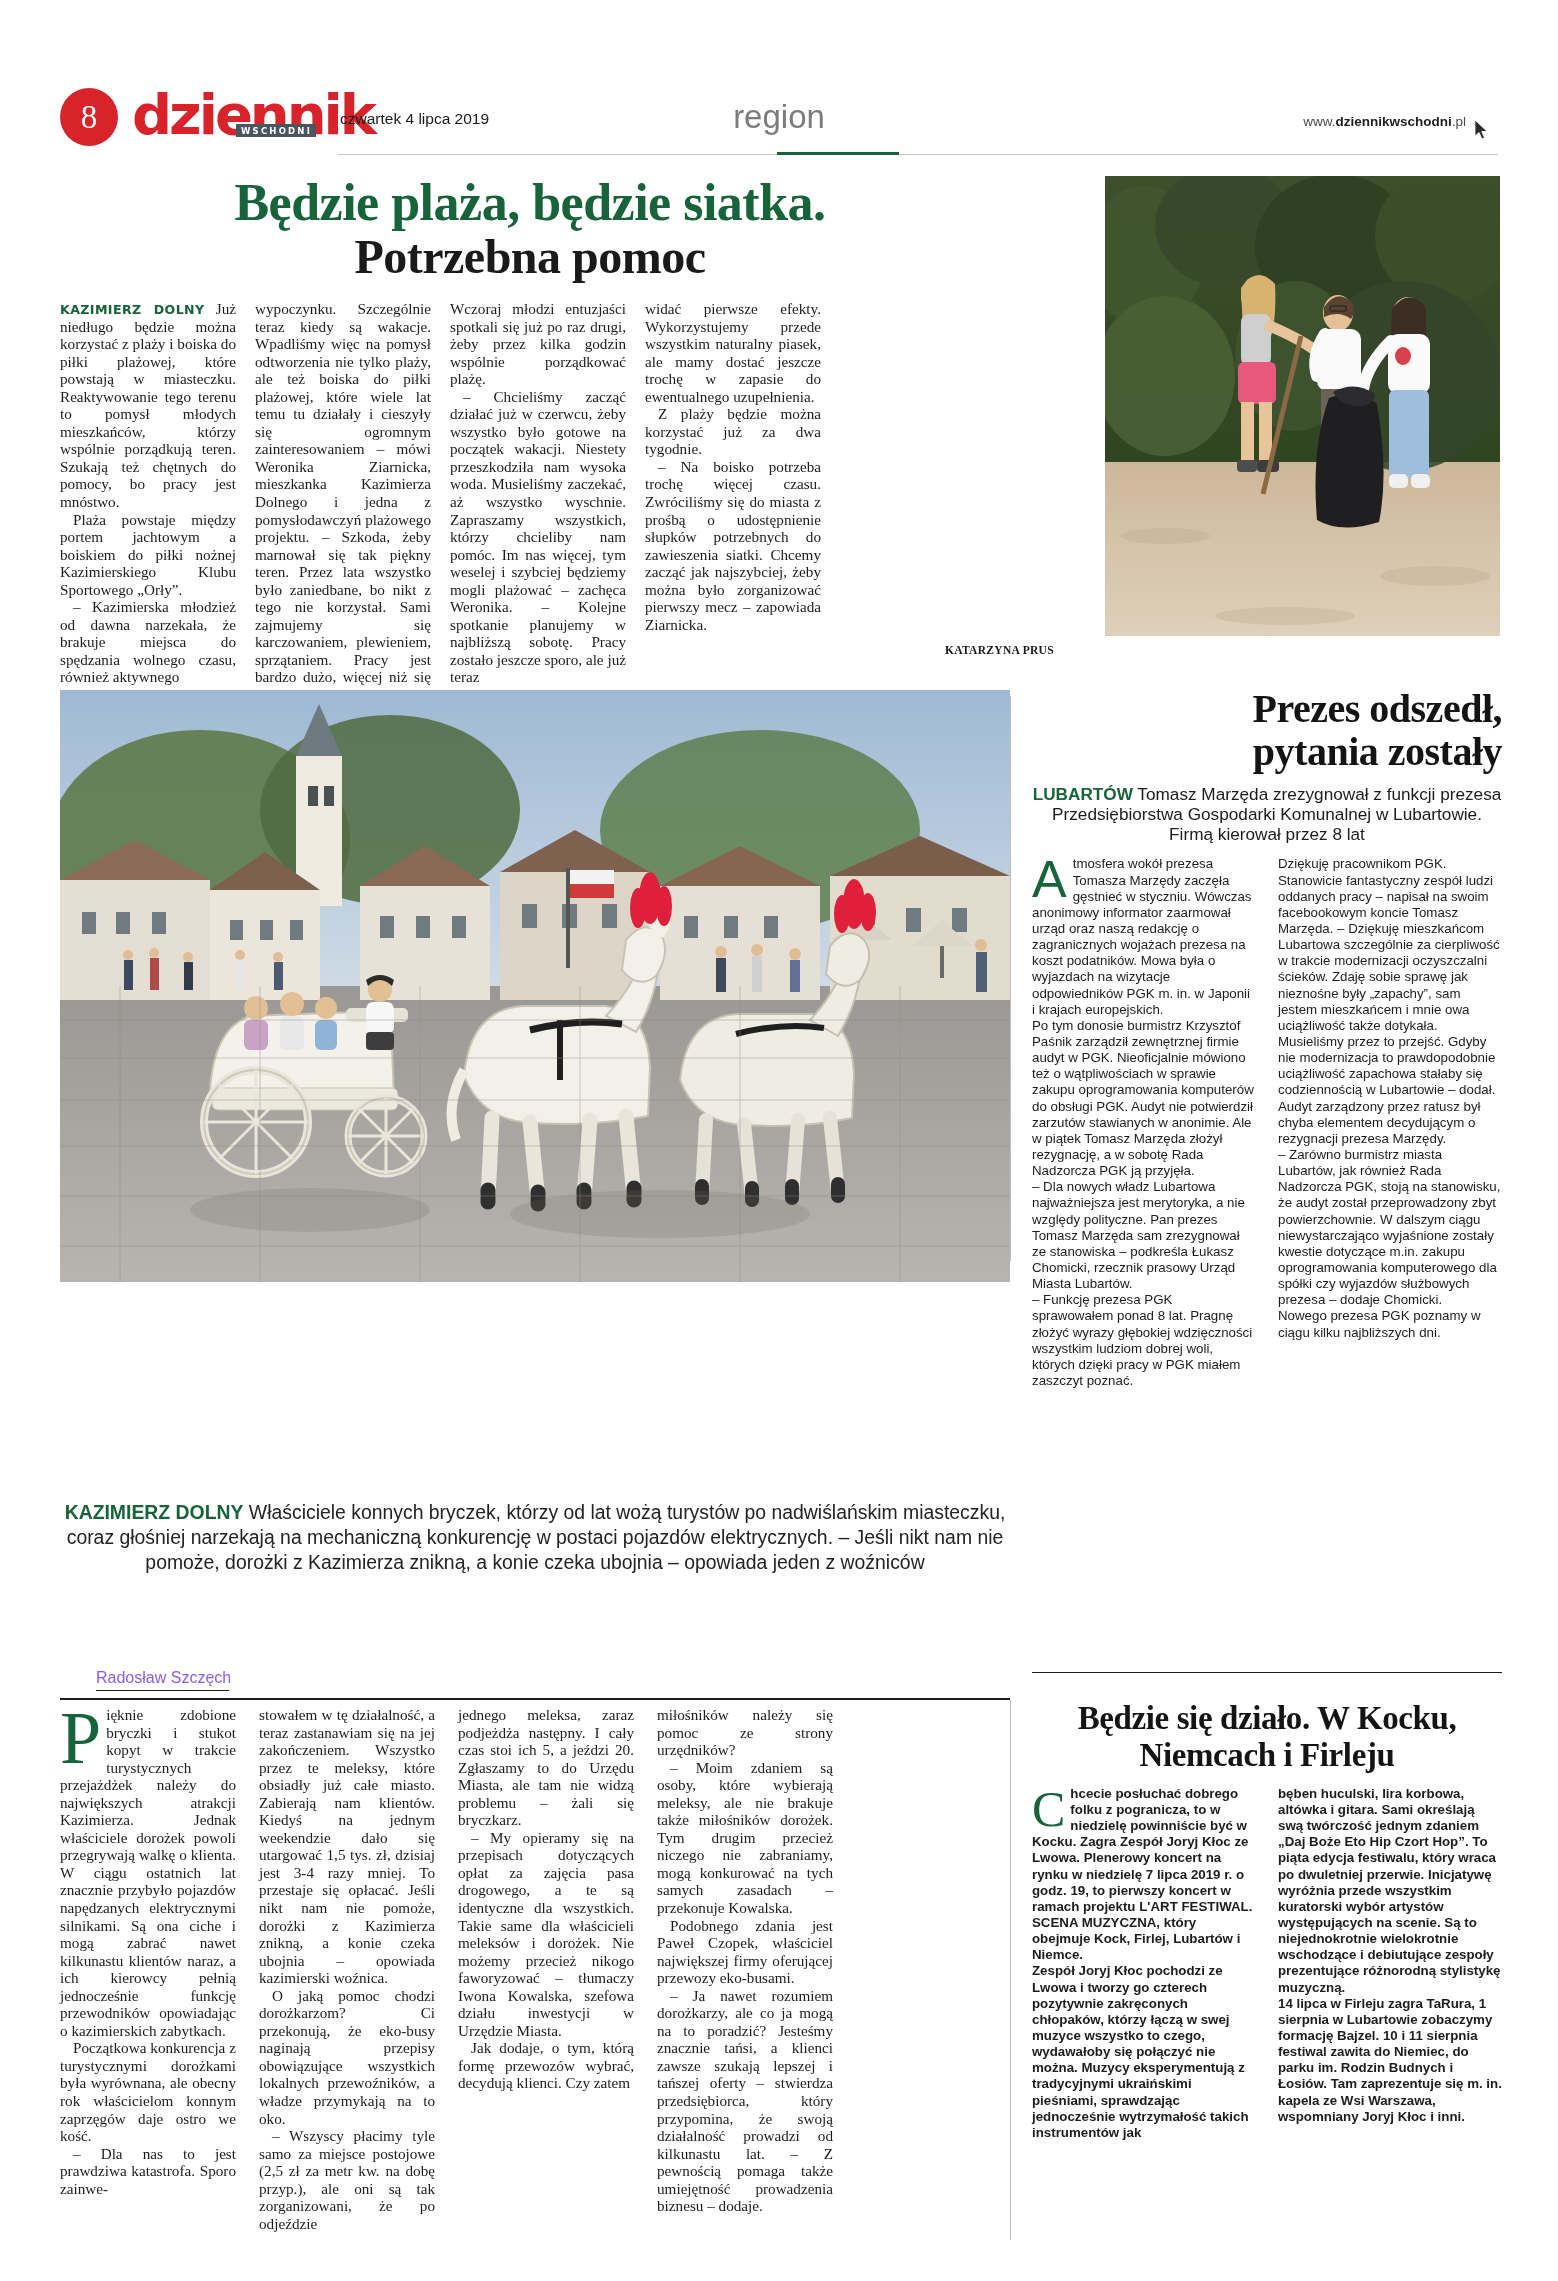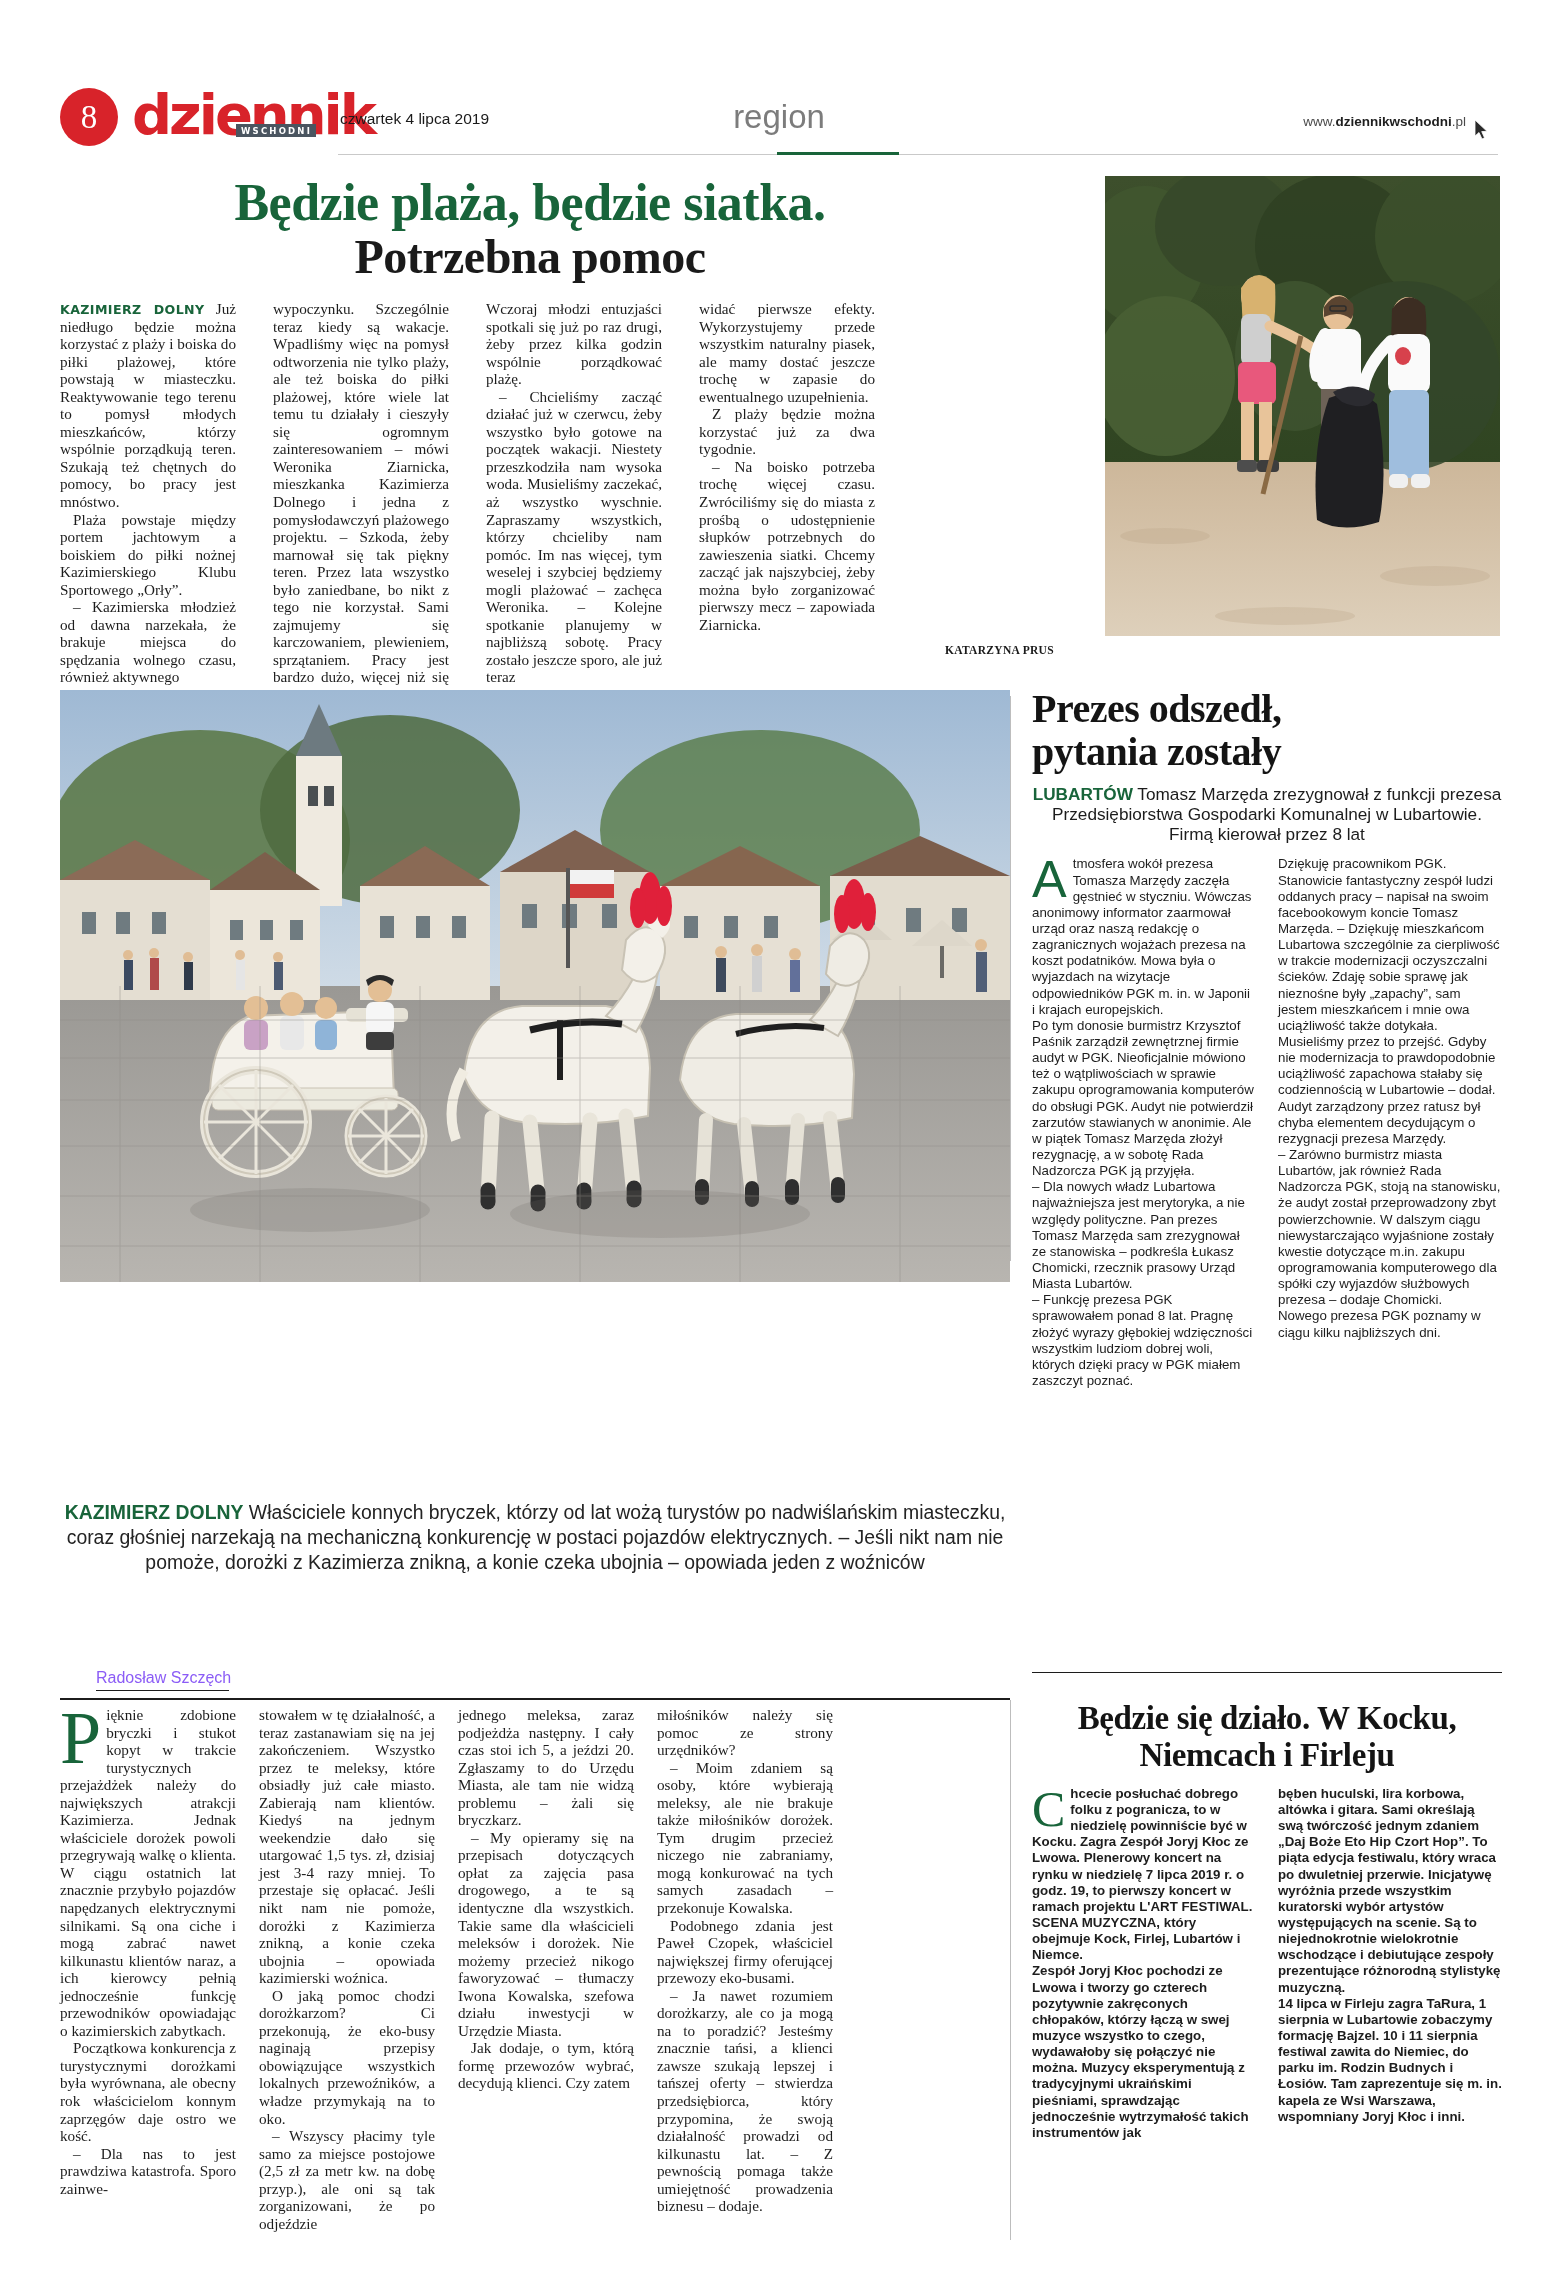--- a/index.html
+++ b/index.html
@@ -60,21 +60,21 @@
     font-family:"Liberation Serif",serif;font-weight:bold;font-size:52px;
     color:#18643a;line-height:1.04;letter-spacing:-0.5px;
   }
   .a1-head .l2{
     font-family:"Liberation Serif",serif;font-weight:bold;font-size:48px;
     color:#1a1a1a;line-height:1.06;letter-spacing:-0.5px;margin-top:2px;
   }
 
   .a1-cols{
     position:absolute;left:60px;top:300px;width:945px;height:340px;
-    display:flex;gap:37px;
+    display:flex;gap:19px;
   }
   .a1-col{width:176px;}
   .a1-col p{
     margin:0 0 0 0;font-size:15.2px;line-height:1.155;text-align:justify;
     font-family:"Liberation Serif",serif;color:#1c1c1c;
     -webkit-hyphens:auto;hyphens:auto;
   }
   .a1-col p + p{text-indent:13px;}
   .loc{font-family:"DejaVu Sans",sans-serif;font-weight:bold;font-size:12.6px;
        color:#18643a;letter-spacing:0.4px;}
@@ -95,21 +95,21 @@
     position:absolute;left:60px;top:690px;width:950px;height:592px;
     overflow:hidden;background:#8fa3b8;
   }
 
   
   .a2{position:absolute;left:1032px;top:688px;width:470px;}
   .a2 .sep-v{
     position:absolute;left:-22px;top:8px;width:1px;height:565px;background:#bdbdbd;
   }
   .a2-head{
-    text-align:left;font-family:"Liberation Serif",serif;font-weight:bold;
+    text-align:right;font-family:"Liberation Serif",serif;font-weight:bold;
     font-size:40px;line-height:1.07;color:#141414;letter-spacing:-0.5px;
   }
   .a2-lead{
     margin-top:10px;text-align:center;font-family:"Liberation Sans",sans-serif;
     font-size:17.2px;line-height:1.18;color:#1c1c1c;
   }
   .a2-lead .loc2{font-weight:bold;color:#18643a;}
   .a2-cols{display:flex;gap:22px;margin-top:12px;}
   .a2-col{width:224px;}
   .a2-col p{

